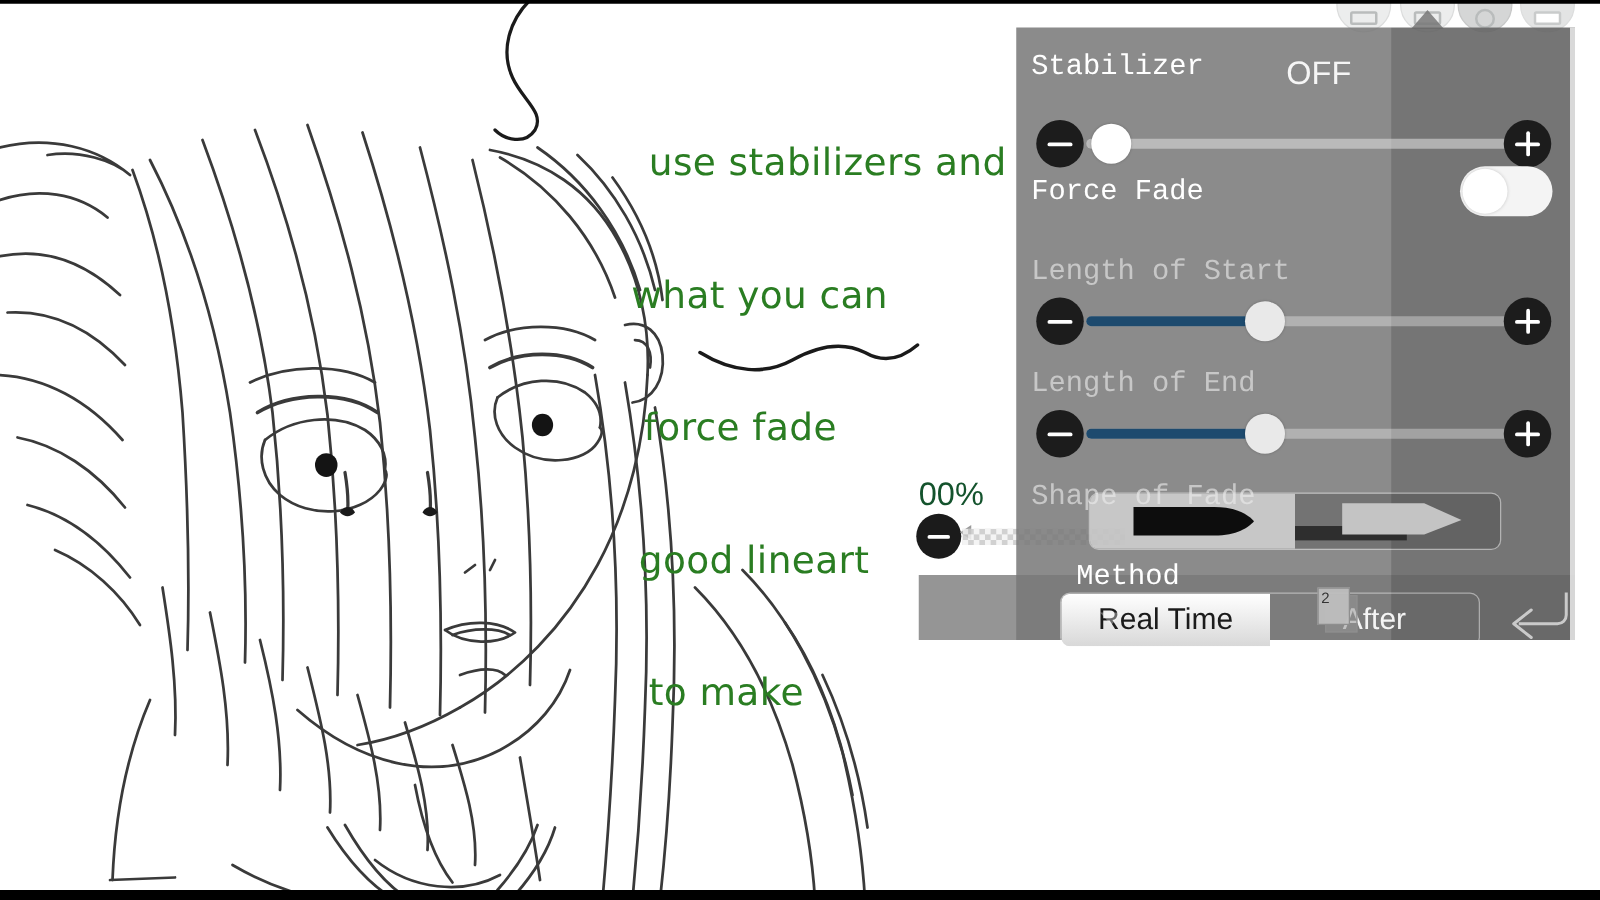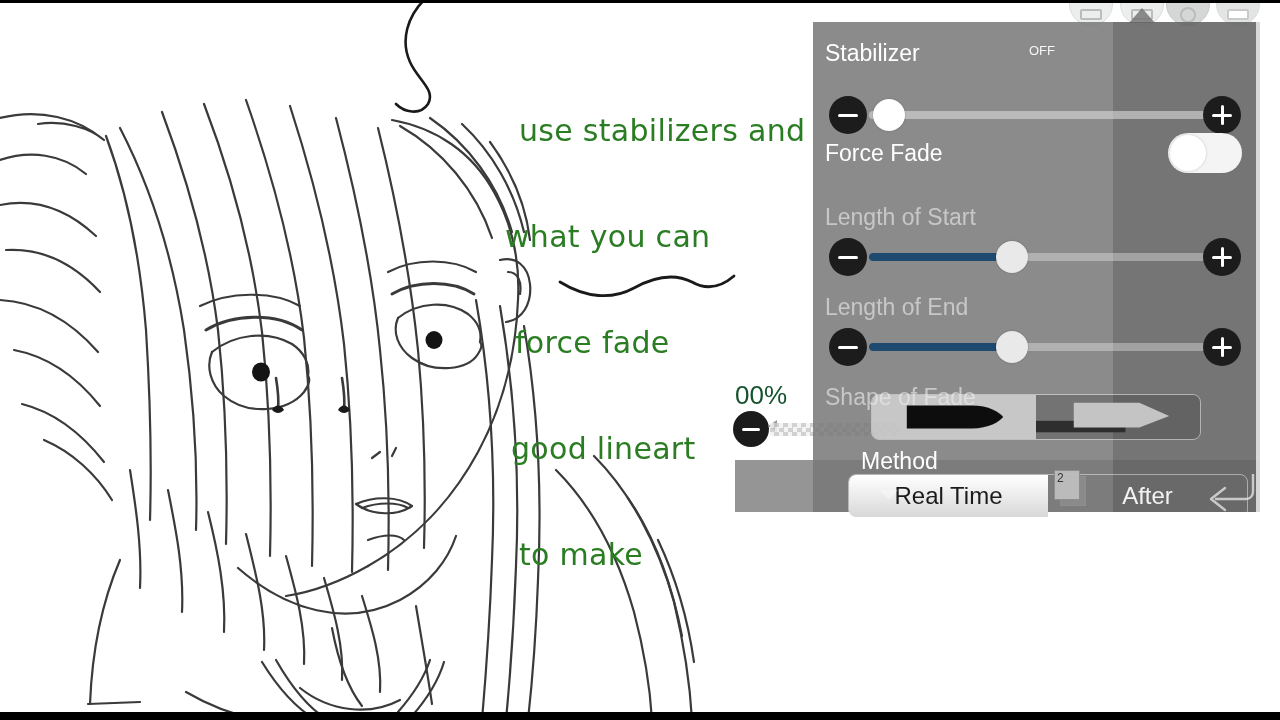--- a/index.html
+++ b/index.html
@@ -149,28 +149,28 @@
     border-right: 13px solid transparent;
     border-bottom: 15px solid rgba(120,120,120,0.86);
   }
 
   .row { position: absolute; left: 0; width: 447px; }
 
   .row-label {
     position: absolute;
     font-size: 23px;
     color: #ffffff;
-    font-family: Liberation Sans, sans-serif;
+    font-family: Liberation Mono, monospace;
     white-space: nowrap;
   }
   .row-label.dim { color: rgba(255,255,255,0.52); margin-top: 20px; }
 
   .row-value {
     position: absolute;
-    font-size: 13px;
+    font-size: 26px;
     color: rgba(255,255,255,0.92);
     font-family: "Liberation Sans", sans-serif;
   }
 
   
   .step {
     position: absolute;
     width: 38px; height: 38px;
     border-radius: 50%;
     background: #1c1c1c;
@@ -238,21 +238,21 @@
   }
   .shape-opt { position: relative; width: 50%; height: 100%; }
   .shape-opt.selected { background: rgba(235,235,235,0.62); }
   .shape-opt.unselected { background: rgba(60,60,60,0.30); }
   .shape-opt svg { position: absolute; left: 0; top: 0; width: 100%; height: 100%; }
 
   
   #method-group {
     position: absolute;
     left: 848px; top: 474px;
-    width: 400px; height: 44px;
+    width: 336px; height: 44px;
     border-radius: 8px;
     border: 1px solid rgba(255,255,255,0.45);
     display: flex;
     overflow: hidden;
   }
   .method-opt {
     position: relative;
     width: 50%; height: 100%;
     display: flex; align-items: center; justify-content: center;
     font-size: 24px;

